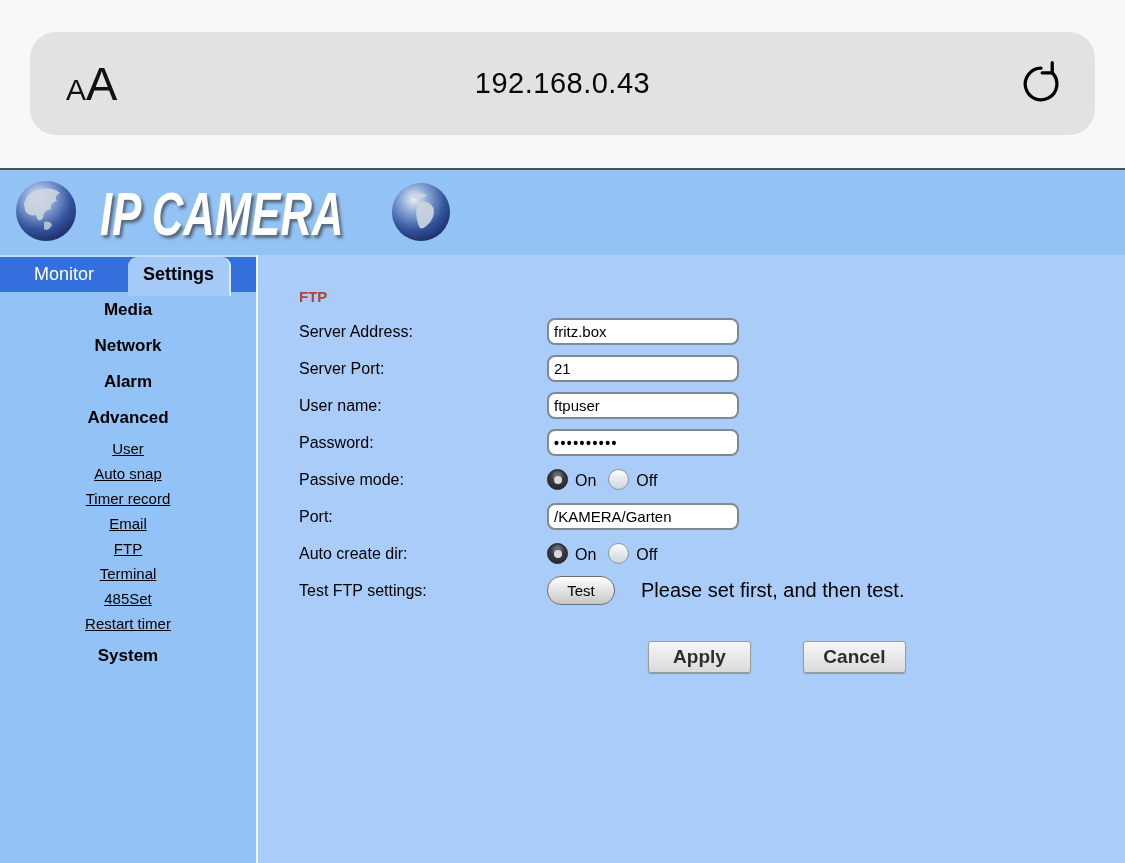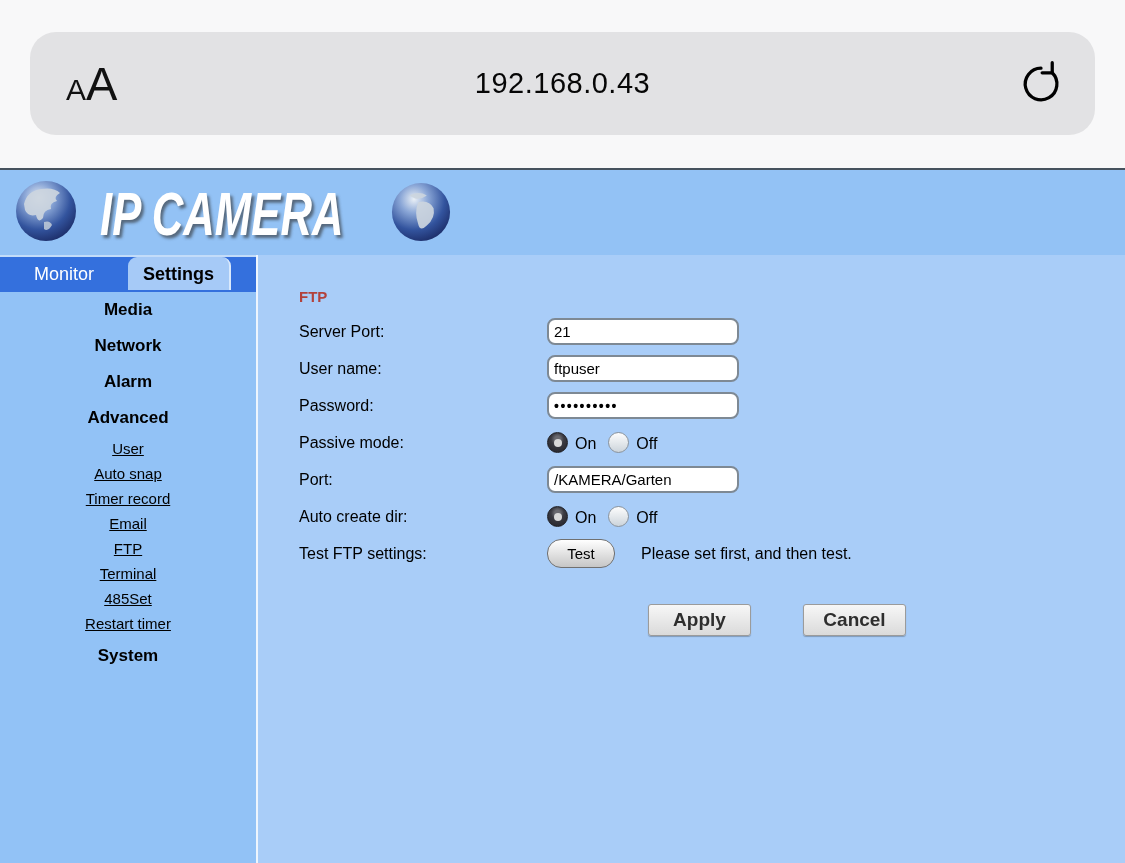--- a/index.html
+++ b/index.html
@@ -25,21 +25,21 @@
     color:#fff; letter-spacing:0; transform:scale(.84,1.18); transform-origin:left top;
     text-shadow:3px 3px 3px rgba(45,45,45,.6); white-space:nowrap; }
   .globe-right { position:absolute; left:390px; top:11px; }
 
   
   .app-body { display:flex; height:608px; }
   .sidebar { width:256px; background:#92c2f6; border-right:2px solid #eef5fd; }
   .tab-bar { position:relative; height:35px; background:#3470dd; border-top:2px solid #c3dcf9;padding-left:36px; }
   .tab-monitor { position:absolute; left:0; top:0; width:128px; height:35px; line-height:35px;
     text-align:center; color:#fff; font-size:18px; cursor:pointer; }
-  .tab-settings { position:absolute; left:128px; top:0; width:101px; height:33px; line-height:35px;
+  .tab-settings { position:absolute; left:128px; top:0; width:101px; height:39px; line-height:35px;
     text-align:center; color:#000; font-weight:700; font-size:18px; background:#a6caf7;
     border-radius:9px 9px 0 0; border-right:2px solid #d9e9fc; cursor:pointer; }
   .side-section { font-weight:700; font-size:17px; text-align:center; height:36px;
     line-height:36px; color:#000; cursor:pointer; }
   .side-link { display:block; font-size:15px; text-align:center; height:25px; line-height:25px;
     color:#000; text-decoration:underline; cursor:pointer; }
   .side-section.last { margin-top:2px; }
 
   
   .main { flex:1; background:#a9cdf8; padding:33px 0 0 41px; }
@@ -54,21 +54,21 @@
   .radio { width:19px; height:19px; border-radius:50%; margin-right:7px; cursor:pointer; position:relative; }
   .radio.on { background:radial-gradient(circle at 50% 32%, #6a6a70 0 18%, #3a3a41 40%, #222228 100%);
     border:1px solid #1d1d22; }
   .radio.on::after { content:""; position:absolute; width:8px; height:8px; border-radius:50%;
     background:#d9d9d9; left:5.5px; top:5.5px; }
   .radio.off { background:linear-gradient(180deg,#fdfdfd,#ccd4db); border:1.5px solid #8b939b; }
   .radio-label { font-size:16px; margin-right:12px; color:#000; }
   .test-button { width:66px; height:27px; border-radius:14px;
     background:linear-gradient(180deg,#ffffff,#c6c6c6); border:1.5px solid #707070;
     font-size:15px; color:#000; font-family:"Liberation Sans",sans-serif; cursor:pointer; }
-  .test-note { margin-left:26px; font-size:16px; color:#000; }
+  .test-note { margin-left:26px; font-size:20px; color:#000; }
   .action-row { margin-top:32px; padding-left:349px; display:flex; gap:52px; }
   .action-button { min-width:77px; height:30px; background:linear-gradient(180deg,#f7f7f7,#dadada);
     border:1px solid #9b9b9b; border-radius:3px; font-weight:700; font-size:19px; color:#2e2e2e;
     padding:0 12px; box-shadow:0 1px 1px rgba(0,0,0,.25); cursor:pointer;
     font-family:Liberation Sans, sans-serif; }
 </style>
 </head>
 <body>
 
 <div class="browser-chrome">
@@ -139,20 +139,24 @@
     <a class="side-link">FTP</a>
     <a class="side-link">Terminal</a>
     <a class="side-link">485Set</a>
     <a class="side-link">Restart timer</a>
     <div class="side-section last">System</div>
   </div>
 
   <div class="main">
     <div class="form-heading">FTP</div>
 
+    <div class="form-row">
+      <div class="form-label">Server Address:</div>
+      <input class="text-input" type="text" value="fritz.box" style="">
+    </div>
 
     <div class="form-row">
       <div class="form-label">Server Port:</div>
       <input class="text-input" type="text" value="21" style="">
     </div>
 
     <div class="form-row">
       <div class="form-label">User name:</div>
       <input class="text-input" type="text" value="ftpuser" style="">
     </div>

